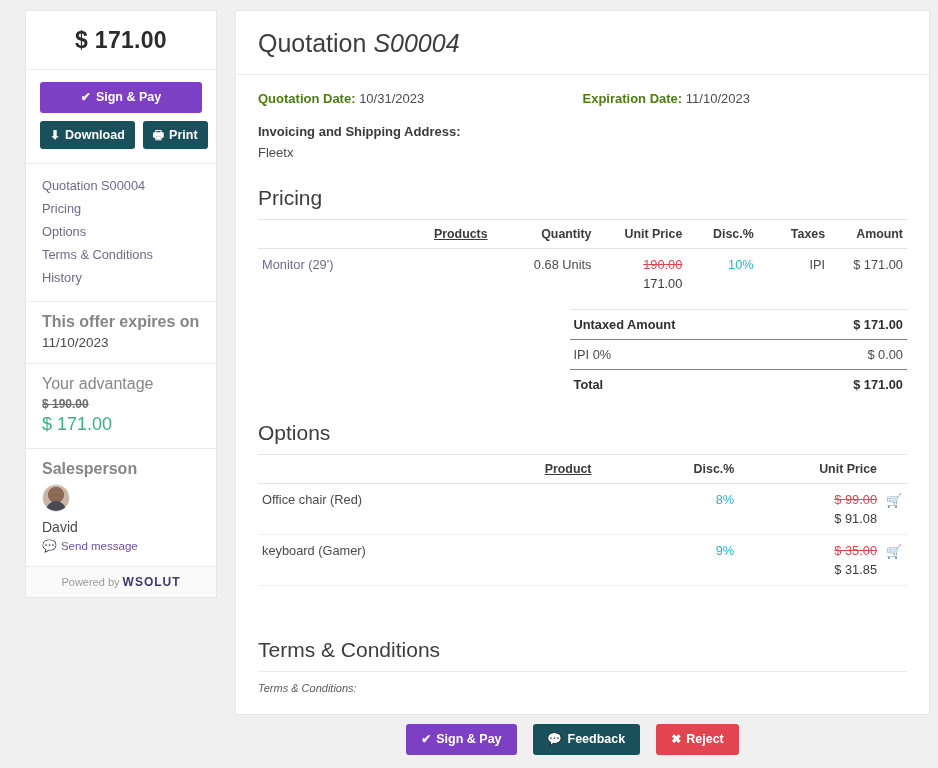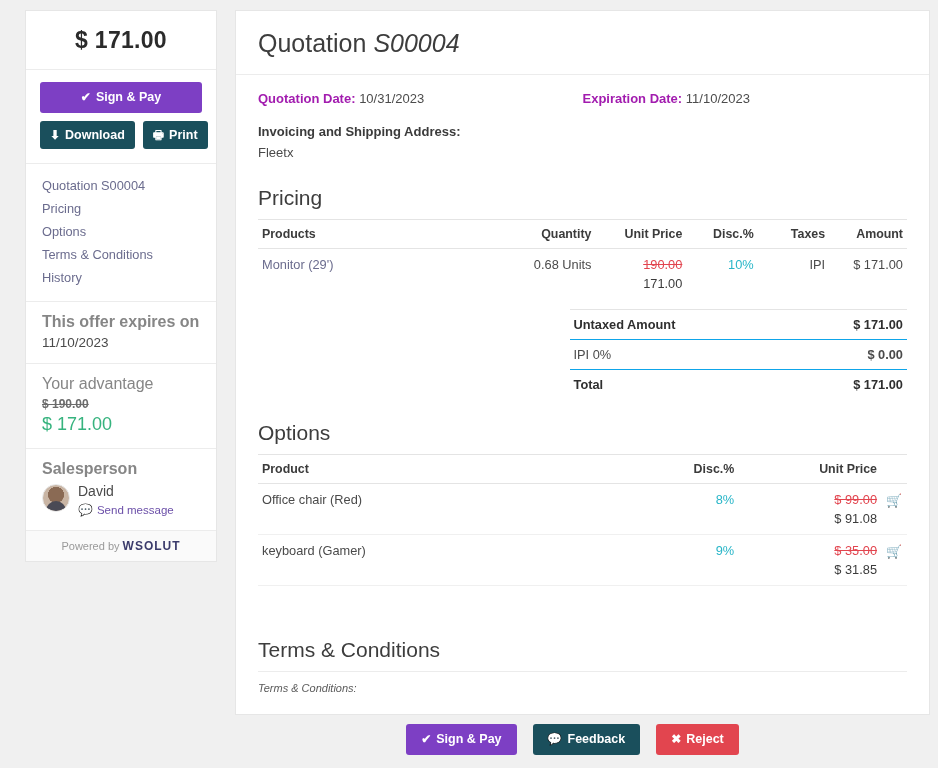--- a/index.html
+++ b/index.html
@@ -88,21 +88,21 @@
     text-decoration: line-through;
     font-weight: bold;
     margin-bottom: 3px;
   }
   .sb-green {
     font-size: 18px;
     color: #36b37e;
     font-weight: normal;
   }
 
-  .sb-person { display: flex; align-items: flex-start; gap: 8px; margin-top: 6px; }
+  .sb-person { display: flex; align-items: flex-start; gap: 8px; margin-top: 6px; flex-direction: column; }
   .avatar {
     width: 28px; height: 28px;
     border-radius: 50%;
     flex: 0 0 28px;
     background: radial-gradient(circle at 50% 38%, #8a6a54 0 38%, #c9b5a4 39% 100%);
     border: 1px solid #e8e8e8;
     position: relative;
     overflow: hidden;
   }
   .avatar::after {
@@ -155,21 +155,21 @@
   .doc-title {
     font-size: 25px;
     color: #3d3d3d;
     font-weight: normal;
   }
   .doc-title i { font-style: italic; }
   .doc-body { padding: 16px 22px 0; }
 
   .meta-row { display: flex; margin-bottom: 18px; }
   .meta-col { flex: 0 0 50%; font-size: 13px; }
-  .meta-col b { color: #a21caf; text-align: right; }
+  .meta-col b { color: #4d7c0f; text-align: right; }
   .addr-label { font-size: 13px; font-weight: bold; color: #3b3b3b; }
   .addr-val { font-size: 13px; margin-top: 6px; color: #4a4a4a; }
 
   h2.section {
     font-size: 21px;
     font-weight: normal;
     color: #3d3d3d;
     margin: 26px 0 9px;
   }
   h2.section.tight { margin-top: 22px; }
@@ -178,21 +178,21 @@
   thead th {
     border-top: 1px solid #e4e4e4;
     border-bottom: 1px solid #e4e4e4;
     padding: 7px 4px;
     font-size: 12.4px;
     color: #3b3b3b;
     font-weight: bold;
     text-align: right;
     white-space: nowrap;
   }
-  thead th.left { text-align: left; }
+  thead th.left { text-align: right; text-decoration: underline; }
   tbody td {
     padding: 8px 4px;
     vertical-align: top;
     text-align: right;
     color: #4a4a4a;
   }
   tbody td.left { text-align: left; }
   .prod-link { color: #6b6c8e; text-decoration: none; }
   .strike-red {
     color: #e2454f;
@@ -204,21 +204,21 @@
 
   .totals { margin-top: 10px; margin-left: 48%; }
   .totals table { width: 100%; }
   .totals td {
     padding: 7px 4px;
     font-size: 12.8px;
     border-top: 1px solid #0ea5e9;
   }
   .totals tr:first-child td { border-top: 1px solid #e4e4e4; }
   .totals td.lbl { text-align: left; }
-  .totals td.val { text-align: right; font-weight: bold; }
+  .totals td.val { text-align: right; }
   .totals .bold td { font-weight: bold; color: #2f2f2f; }
 
   .opt-table thead th { border-top: 1px solid #e4e4e4; }
   .opt-table tbody tr td { border-bottom: 1px solid #f0f0f0; }
   .cart-cell { width: 26px; text-align: center; padding-top: 9px; }
   .cart-icon { color: #5b3f9e; font-size: 13px; cursor: pointer; }
 
   .terms-sep { border-top: 1px solid #ececec; padding-top: 10px; margin-top: 2px; }
   .terms-text { font-size: 11px; font-style: italic; color: #5a5a5a; }
 

